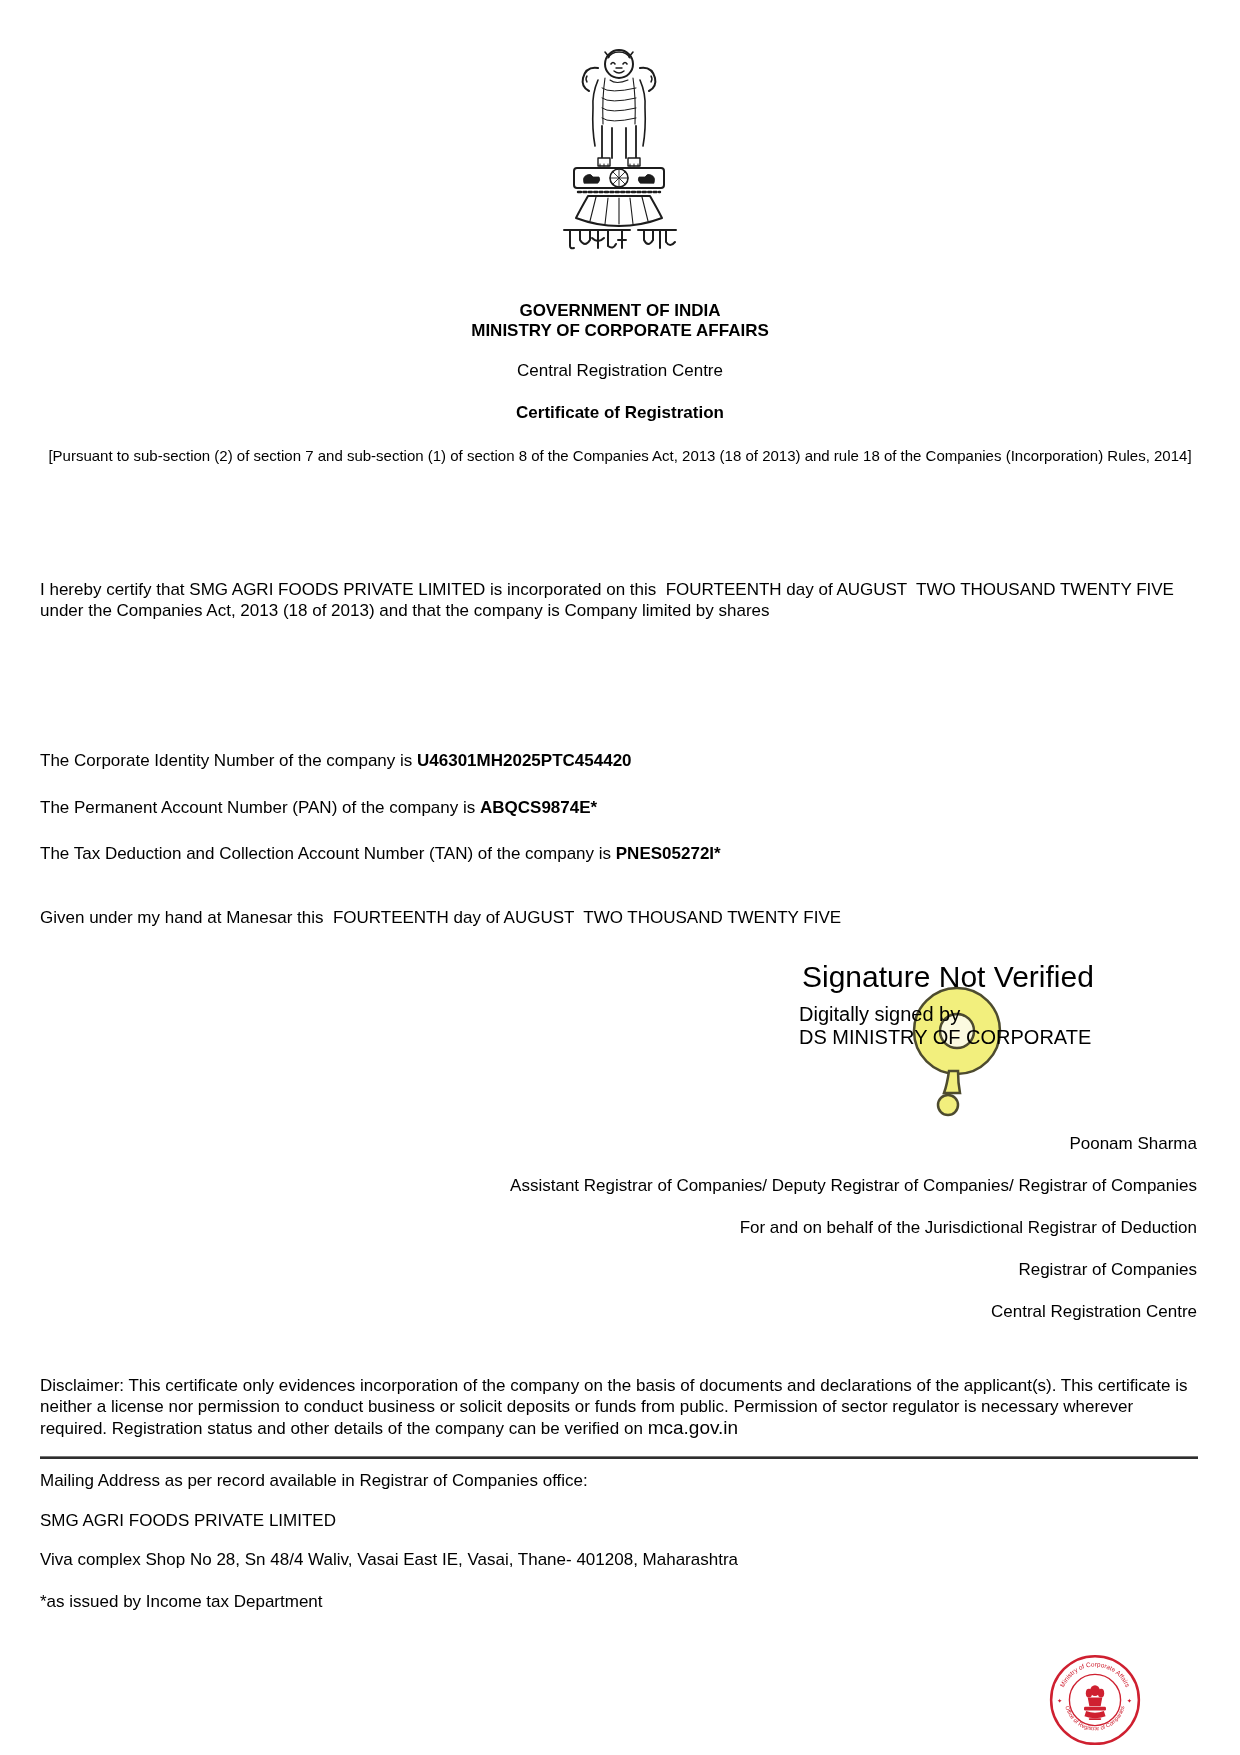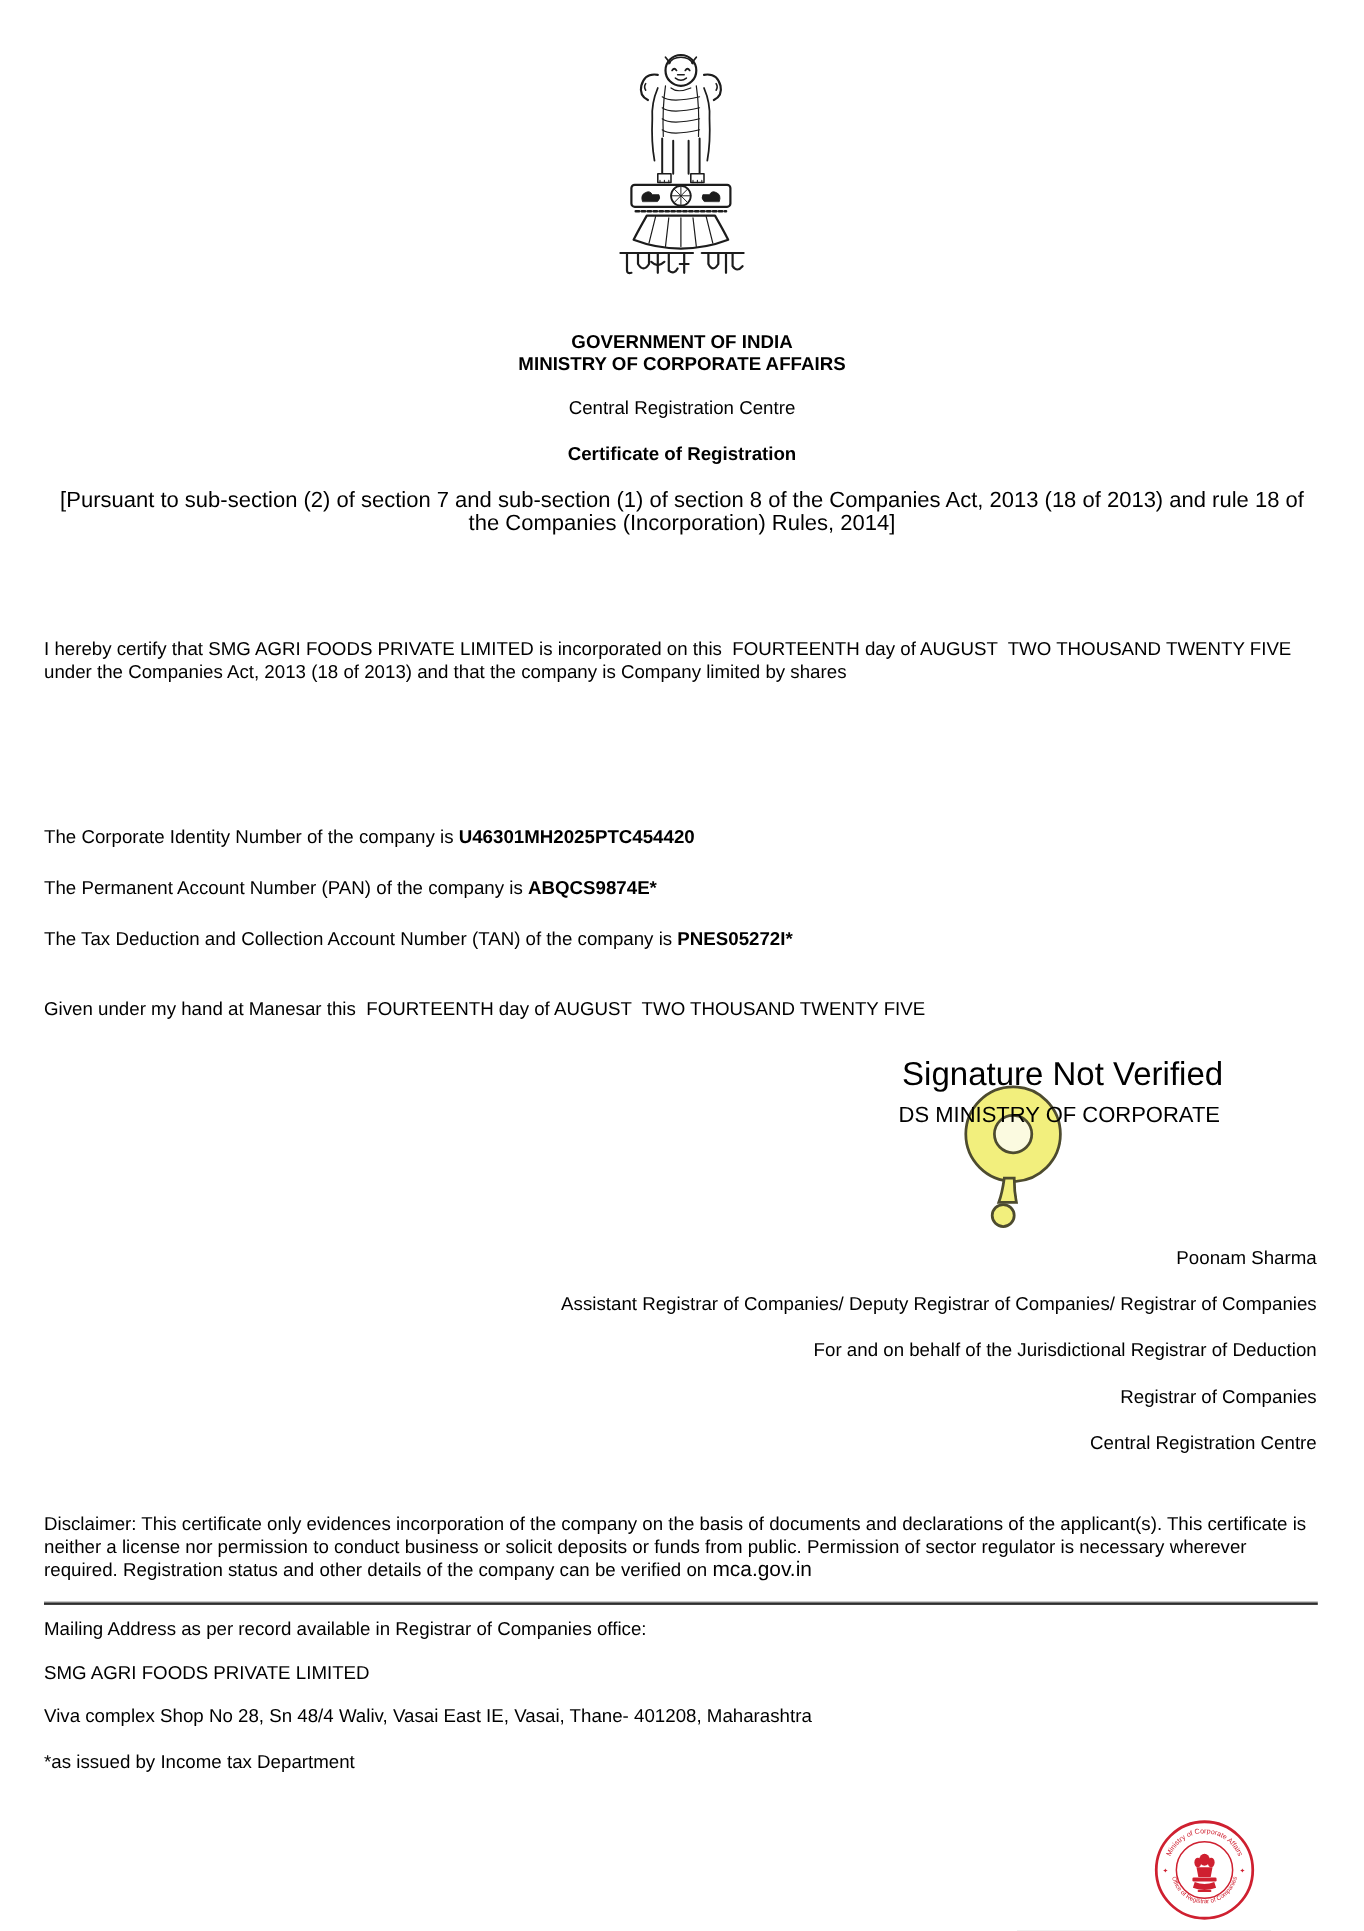--- a/index.html
+++ b/index.html
@@ -88,50 +88,51 @@
 
   <div class="abs centered hdr" style="top:301px;">
     <div>GOVERNMENT OF INDIA</div>
     <div>MINISTRY OF CORPORATE AFFAIRS</div>
   </div>
 
   <div class="abs centered" style="top:361px;font-size:17px;">Central Registration Centre</div>
 
   <div class="abs centered bold" style="top:403px;font-size:17px;">Certificate of Registration</div>
 
-  <div class="abs centered" style="top:445px;font-size:20px;line-height:21px;">[Pursuant to sub-section (2) of section 7 and sub-section (1) of section 8 of the Companies Act, 2013 (18 of 2013) and rule 18 of the Companies (Incorporation) Rules, 2014]</div>
+  <div class="abs centered" style="top:445px;font-size:15px;line-height:21px;">[Pursuant to sub-section (2) of section 7 and sub-section (1) of section 8 of the Companies Act, 2013 (18 of 2013) and rule 18 of the Companies (Incorporation) Rules, 2014]</div>
 
   <div class="abs bodytext prewrap" style="top:579px;">I hereby certify that SMG AGRI FOODS PRIVATE LIMITED is incorporated on this  FOURTEENTH day of AUGUST  TWO THOUSAND TWENTY FIVE under the Companies Act, 2013 (18 of 2013) and that the company is Company limited by shares</div>
 
   <div class="abs bodytext" style="top:750px;">
     <span>The Corporate Identity Number of the company is </span><span class="bold">U46301MH2025PTC454420</span>
   </div>
   <div class="abs bodytext" style="top:797px;">
     <span>The Permanent Account Number (PAN) of the company is </span><span class="bold">ABQCS9874E*</span>
   </div>
   <div class="abs bodytext" style="top:843px;">
     <span>The Tax Deduction and Collection Account Number (TAN) of the company is </span><span class="bold">PNES05272I*</span>
   </div>
 
   <div class="abs bodytext prewrap" style="top:907px;">Given under my hand at Manesar this  FOURTEENTH day of AUGUST  TWO THOUSAND TWENTY FIVE</div>
 
-  <div class="abs" style="left:756px;top:955px;width:420px;height:150px;text-align:center;">
+  <div class="abs" style="left:792px;top:955px;width:420px;height:150px;">
 
     <svg class="abs qmark" style="left:105px;top:28px;" width="125" height="135" viewBox="0 0 125 135">
       <g>
         <circle cx="60" cy="48" r="43" fill="#f2ef7d" stroke="#4d4b2f" stroke-width="2.5"></circle>
         <circle cx="60" cy="48" r="17" fill="#fbfae0" stroke="#4d4b2f" stroke-width="2.5"></circle>
         <path d="M52 88 q-2 14 -5 22 l16 0 q-2 -10 -2 -22 z" fill="#f2ef7d" stroke="#4d4b2f" stroke-width="2.5"></path>
         <circle cx="51" cy="122" r="10" fill="#f2ef7d" stroke="#4d4b2f" stroke-width="2.5"></circle>
       </g>
     </svg>
 
     <div class="abs sigtext sig-status" style="left:10px;top:5px;width:400px;">Signature Not Verified</div>
 
     <div class="abs sigtext sig-details" style="left:7px;top:48px;width:400px;">
+      <div>Digitally signed by</div>
       <div>DS MINISTRY OF CORPORATE</div>
     </div>
   </div>
 
   <div class="abs right-block" style="top:1133px;">
     <p>Poonam Sharma</p>
     <p>Assistant Registrar of Companies/ Deputy Registrar of Companies/ Registrar of Companies</p>
     <p>For and on behalf of the Jurisdictional Registrar of Deduction</p>
     <p>Registrar of Companies</p>
     <p>Central Registration Centre</p>

